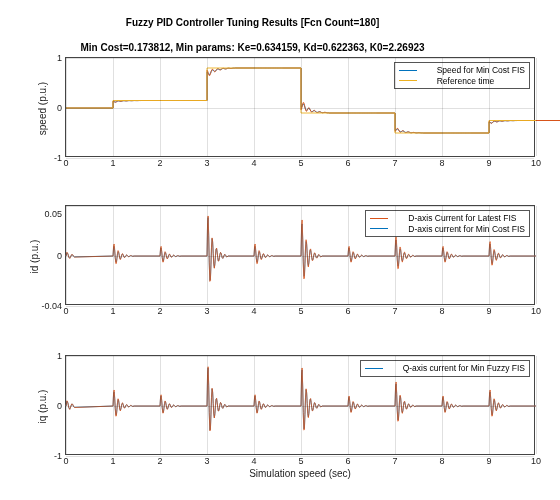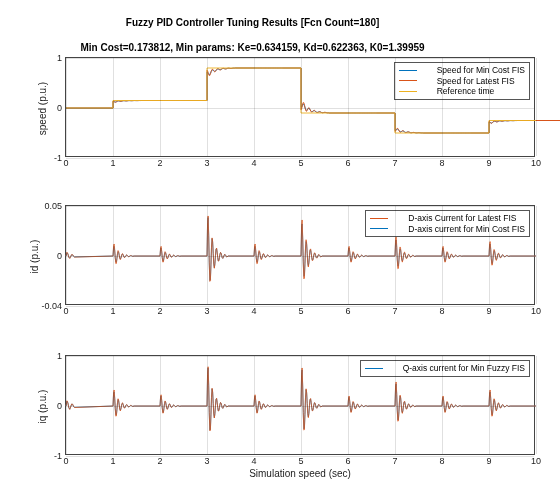--- a/index.html
+++ b/index.html
@@ -88,39 +88,35 @@
     overflow: visible;
   }
 </style>
 </head>
 <body>
 
 <div class="figure">
 
   <div class="title-block">
     <span>Fuzzy PID Controller Tuning Results [Fcn Count=180]</span><br>
-    <span>Min Cost=0.173812, Min params: Ke=0.634159, Kd=0.622363, K0=1.39959</span><br>
+    <span>Min Cost=0.173812, Min params: Ke=0.634159, Kd=0.622363, K0=2.26923</span><br>
     <span>Current Cost= 0.184043, Current params: Ke=0.509416, Kd=0.675284, K0=2.5</span>
   </div>
 
   <div id="ax1" class="axes" style="left:65px; top:57px; width:470px; height:100px;">
     <svg class="plot" id="svg1">
         <path d="M 0 50 L 47 50 L 47 43.39999999999999 L 47.705 43.49880415478685 L 48.410000000000004 43.7925577100293 L 49.114999999999995 44.00504833512247 L 49.82000000000001 43.95987924387023 L 50.525 43.668462333487966 L 51.230000000000004 43.291821503847196 L 51.935 43.01971512817768 L 52.64000000000001 42.95261166924645 L 53.345 43.05626522591572 L 54.05 43.20395453421625 L 54.755 43.26681140832449 L 55.459999999999994 43.190572490592196 L 56.165000000000006 43.01532424523068 L 56.87 42.835882369978926 L 57.575 42.73615577713499 L 58.28 42.740829870118205 L 58.985 42.81026115362441 L 59.69 42.87450108015094 L 60.395 42.8797592124493 L 61.1 42.817611603949565 L 61.805 42.72241783374508 L 62.510000000000005 42.643719456164256 L 63.215 42.61416212881042 L 63.919999999999995 42.63276307657136 L 64.625 42.67095051894193 L 65.33000000000001 42.69402992533535 L 66.03500000000001 42.68276361664829 L 66.74 42.642205435425076 L 67.44500000000001 42.594633140884 L 68.14999999999999 42.56340257979965 L 68.85499999999999 42.558824794635775 L 69.56 42.57413500639997 L 70.26500000000001 42.59228897324285 L 70.97 42.59775922707385 L 71.675 42.585488946997664 L 72.38 42.5621442020242 L 73.085 42.54018795921895 L 73.78999999999999 42.52948382949522 L 74.495 42.531831711013936 L 75.2 42.50000000000001 L 94 42.50000000000001 L 94 42.50000000000001 L 94.70500000000001 42.50000000000001 L 95.41 42.50000000000001 L 96.115 42.50000000000001 L 96.82000000000001 42.50000000000001 L 97.525 42.50000000000001 L 98.22999999999999 42.50000000000001 L 98.935 42.50000000000001 L 99.64000000000001 42.50000000000001 L 100.34499999999998 42.50000000000001 L 101.05 42.50000000000001 L 101.755 42.50000000000001 L 102.46000000000001 42.50000000000001 L 103.16499999999999 42.50000000000001 L 103.87 42.50000000000001 L 104.575 42.50000000000001 L 105.28000000000002 42.50000000000001 L 105.98499999999999 42.50000000000001 L 106.69 42.50000000000001 L 107.39500000000001 42.50000000000001 L 108.1 42.50000000000001 L 108.80499999999999 42.50000000000001 L 109.51 42.50000000000001 L 110.21499999999999 42.50000000000001 L 110.91999999999999 42.50000000000001 L 111.625 42.50000000000001 L 112.33000000000001 42.50000000000001 L 113.035 42.50000000000001 L 113.74 42.50000000000001 L 114.445 42.50000000000001 L 115.15 42.50000000000001 L 115.855 42.50000000000001 L 116.56 42.50000000000001 L 117.265 42.50000000000001 L 117.97 42.50000000000001 L 118.675 42.50000000000001 L 119.38 42.50000000000001 L 120.08499999999998 42.50000000000001 L 120.79 42.50000000000001 L 121.495 42.50000000000001 L 122.2 42.50000000000001 L 141 42.50000000000001 L 141 13.900000000000006 L 141.70499999999998 14.328151337409722 L 142.41 15.601083410126932 L 143.115 16.52187611886403 L 143.82 16.326143390104363 L 144.525 15.06333677844782 L 145.23 13.431226516671217 L 145.935 12.252098888769979 L 146.64 11.961317233401303 L 147.345 12.410482645634772 L 148.05 13.050469648270408 L 148.755 13.322849436072758 L 149.46 12.99248079256617 L 150.165 12.233071729332949 L 150.87 11.455490269908665 L 151.57500000000002 11.023341700918252 L 152.28 11.043596103845559 L 152.985 11.34446499903909 L 153.69 11.622838013987405 L 154.395 11.645623253946951 L 155.1 11.376316950448128 L 155.805 10.963810612895315 L 156.51000000000002 10.622784310045063 L 157.21499999999997 10.49470255817846 L 157.92 10.57530666514252 L 158.625 10.740785582081685 L 159.33 10.840796343119834 L 160.035 10.791975672142584 L 160.73999999999998 10.616223553508632 L 161.44500000000002 10.410076943830646 L 162.15 10.274744512465148 L 162.855 10.2549074434217 L 163.56 10.321251694399862 L 164.26500000000001 10.399918884052369 L 164.97 10.423623317320036 L 165.67499999999998 10.370452103656532 L 166.38 10.269291542104853 L 167.08499999999998 10.174147823282127 L 167.79 10.127763261145944 L 168.495 10.137937414393704 L 169.2 10 L 188 10 L 188 10 L 188.70499999999998 10 L 189.41000000000003 10 L 190.11499999999998 10 L 190.82 10 L 191.525 10 L 192.23 10 L 192.935 10 L 193.64000000000001 10 L 194.345 10 L 195.05 10 L 195.755 10 L 196.45999999999998 10 L 197.16500000000002 10 L 197.87 10 L 198.575 10 L 199.28000000000003 10 L 199.98499999999999 10 L 200.68999999999997 10 L 201.395 10 L 202.1 10 L 202.80500000000004 10 L 203.51 10 L 204.215 10 L 204.92000000000002 10 L 205.625 10 L 206.32999999999998 10 L 207.035 10 L 207.74 10 L 208.44499999999996 10 L 209.15 10 L 209.855 10 L 210.56000000000003 10 L 211.26500000000001 10 L 211.96999999999997 10 L 212.675 10 L 213.38 10 L 214.08499999999998 10 L 214.79000000000002 10 L 215.495 10 L 216.2 10 L 235 10 L 235 49.6 L 235.70499999999998 49.007175071278894 L 236.41 47.24465373982418 L 237.11499999999998 45.96970998926518 L 237.82 46.24072453677854 L 238.52500000000003 47.98922599907225 L 239.23 50.249070976916784 L 239.93500000000003 51.8817092309339 L 240.64000000000001 52.28432998452127 L 241.34499999999997 51.66240864450568 L 242.05 50.77627279470248 L 242.75499999999997 50.39913155005309 L 243.46 50.85656505644683 L 244.16500000000002 51.90805452861596 L 244.87 52.98470578012646 L 245.575 53.58306533719011 L 246.28 53.55502077929077 L 246.98499999999999 53.13843307825358 L 247.68999999999997 52.752993519094375 L 248.39499999999998 52.7214447253042 L 249.10000000000002 53.09433037630259 L 249.80500000000004 53.66549299752958 L 250.51000000000002 54.137683263014516 L 251.21499999999997 54.31502722713753 L 251.92000000000002 54.203421540571874 L 252.625 53.97429688634843 L 253.32999999999996 53.83582044798792 L 254.035 53.903418300110275 L 254.74 54.146767387449586 L 255.445 54.432201154696 L 256.15000000000003 54.6195845212021 L 256.855 54.647051232185326 L 257.56 54.55518996160019 L 258.265 54.44626616054288 L 258.96999999999997 54.41344463755688 L 259.675 54.48706631801403 L 260.38 54.62713478785482 L 261.085 54.7588722446863 L 261.79 54.823097023028694 L 262.495 54.80900973391641 L 263.2 55 L 282 55 L 282 55 L 282.705 55 L 283.40999999999997 55 L 284.115 55 L 284.82 55 L 285.52500000000003 55 L 286.23 55 L 286.935 55 L 287.64 55 L 288.34499999999997 55 L 289.05 55 L 289.755 55 L 290.46 55 L 291.165 55 L 291.87 55 L 292.575 55 L 293.28 55 L 293.98499999999996 55 L 294.69 55 L 295.39500000000004 55 L 296.1 55 L 296.805 55 L 297.51 55 L 298.215 55 L 298.92 55 L 299.625 55 L 300.33 55 L 301.035 55 L 301.74 55 L 302.445 55 L 303.15000000000003 55 L 303.85499999999996 55 L 304.56 55 L 305.265 55 L 305.97 55 L 306.675 55 L 307.38 55 L 308.085 55 L 308.79 55 L 309.495 55 L 310.2 55 L 329 55 L 329 72.6 L 329.705 72.33652225390173 L 330.41 71.55317943992186 L 331.115 70.98653777300675 L 331.82 71.10698868301269 L 332.52500000000003 71.8841004440321 L 333.22999999999996 72.88847598974078 L 333.935 73.61409299152618 L 334.64 73.79303554867613 L 335.345 73.51662606422475 L 336.05 73.12278790875666 L 336.755 72.95516957780137 L 337.46 73.15847335842082 L 338.165 73.62580201271821 L 338.87 74.10431368005621 L 339.575 74.37025126097338 L 340.28 74.35778701301811 L 340.985 74.17263692366825 L 341.69 74.00133045293083 L 342.39500000000004 73.98730876680187 L 343.09999999999997 74.15303572280115 L 343.805 74.40688577667981 L 344.51 74.61674811689534 L 345.215 74.69556765650557 L 345.92 74.64596512914305 L 346.625 74.54413194948819 L 347.33 74.48258686577242 L 348.035 74.51263035560457 L 348.74 74.62078550553315 L 349.445 74.74764495764266 L 350.15 74.83092645386759 L 350.85499999999996 74.84313388097127 L 351.56 74.80230664960008 L 352.26500000000004 74.75389607135239 L 352.97 74.73930872780306 L 353.675 74.7720294746729 L 354.38 74.83428212793547 L 355.085 74.89283210874947 L 355.79 74.92137645467942 L 356.495 74.91511543729618 L 357.2 75 L 376 75 L 376 75 L 376.70500000000004 75 L 377.40999999999997 75 L 378.115 75 L 378.82000000000005 75 L 379.5249999999999 75 L 380.22999999999996 75 L 380.935 75 L 381.64 75 L 382.345 75 L 383.05 75 L 383.75499999999994 75 L 384.46 75 L 385.165 75 L 385.87 75 L 386.575 75 L 387.28000000000003 75 L 387.98500000000007 75 L 388.69 75 L 389.395 75 L 390.1 75 L 390.80499999999995 75 L 391.51 75 L 392.21500000000003 75 L 392.91999999999996 75 L 393.625 75 L 394.33000000000004 75 L 395.03499999999997 75 L 395.74 75 L 396.445 75 L 397.15 75 L 397.855 75 L 398.56000000000006 75 L 399.265 75 L 399.96999999999997 75 L 400.675 75 L 401.37999999999994 75 L 402.085 75 L 402.79 75 L 403.495 75 L 404.2 75 L 423 75 L 423 64 L 423.70500000000004 64.16467359131144 L 424.40999999999997 64.65426285004881 L 425.115 65.00841389187079 L 425.82 64.93313207311705 L 426.525 64.44743722247998 L 427.23 63.81970250641201 L 427.93500000000006 63.366191880296135 L 428.64 63.25435278207742 L 429.34499999999997 63.42710870985953 L 430.05 63.67325755702709 L 430.75499999999994 63.77801901387414 L 431.46 63.65095415098699 L 432.165 63.358873742051124 L 432.87 63.05980394996485 L 433.575 62.893592961891635 L 434.28000000000003 62.90138311686368 L 434.98500000000007 63.01710192270735 L 435.69 63.12416846691823 L 436.395 63.13293202074883 L 437.1 63.02935267324927 L 437.805 62.87069638957512 L 438.51000000000005 62.739532426940414 L 439.21500000000003 62.69027021468402 L 439.91999999999996 62.721271794285585 L 440.625 62.78491753156988 L 441.33000000000004 62.823383208892245 L 442.03499999999997 62.80460602774715 L 442.73999999999995 62.73700905904178 L 443.445 62.65772190147333 L 444.15 62.60567096633275 L 444.855 62.59804132439296 L 445.56 62.623558343999946 L 446.26499999999993 62.653814955404755 L 446.96999999999997 62.662932045123085 L 447.675 62.64248157832944 L 448.38 62.60357367004033 L 449.085 62.566979932031586 L 449.79 62.54913971582536 L 450.49500000000006 62.553052851689884 L 451.2 62.5 L 470 62.5 L 470 62.5 L 498.20000000000005 62.5 L 470 62.5" fill="none" stroke="#0072BD" stroke-width="0.9"></path>
         <path d="M 0 50 L 47 50 L 47 43.025000000000006 L 47.705 43.26624626533686 L 48.410000000000004 43.81734045559954 L 49.114999999999995 44.230035268633216 L 49.82000000000001 44.21823221559754 L 50.525 43.80097489977253 L 51.230000000000004 43.24038345715109 L 51.935 42.84523226984478 L 52.64000000000001 42.77916372256302 L 53.345 42.98687655502904 L 54.05 43.262767062094596 L 54.755 43.397715390694124 L 55.459999999999994 43.303809491920184 L 56.165000000000006 43.04643289106346 L 56.87 42.779883201372215 L 57.575 42.640715393488826 L 58.28 42.66922876517759 L 58.985 42.8011721865309 L 59.69 42.92303422485438 L 60.395 42.94754703965155 L 61.1 42.861151148710306 L 61.805 42.71979915905164 L 62.510000000000005 42.60410420628794 L 63.215 42.567214288968444 L 63.919999999999995 42.60762269845526 L 64.625 42.678982820253886 L 65.33000000000001 42.72499146782886 L 66.03500000000001 42.71445634650749 L 66.74 42.655652951238054 L 67.44500000000001 42.58484021915863 L 68.14999999999999 42.54002402398092 L 68.85499999999999 42.538007903237826 L 69.56 42.567843045242945 L 70.26500000000001 42.601872728083464 L 70.97 42.61490152972627 L 71.675 42.59874566993336 L 72.38 42.56426817663402 L 73.085 42.53174939772987 L 73.78999999999999 42.517243315174404 L 74.495 42.523698173113026 L 75.2 42.50000000000001 L 94 42.50000000000001 L 94 42.50000000000001 L 94.70500000000001 42.50000000000001 L 95.41 42.50000000000001 L 96.115 42.50000000000001 L 96.82000000000001 42.50000000000001 L 97.525 42.50000000000001 L 98.22999999999999 42.50000000000001 L 98.935 42.50000000000001 L 99.64000000000001 42.50000000000001 L 100.34499999999998 42.50000000000001 L 101.05 42.50000000000001 L 101.755 42.50000000000001 L 102.46000000000001 42.50000000000001 L 103.16499999999999 42.50000000000001 L 103.87 42.50000000000001 L 104.575 42.50000000000001 L 105.28000000000002 42.50000000000001 L 105.98499999999999 42.50000000000001 L 106.69 42.50000000000001 L 107.39500000000001 42.50000000000001 L 108.1 42.50000000000001 L 108.80499999999999 42.50000000000001 L 109.51 42.50000000000001 L 110.21499999999999 42.50000000000001 L 110.91999999999999 42.50000000000001 L 111.625 42.50000000000001 L 112.33000000000001 42.50000000000001 L 113.035 42.50000000000001 L 113.74 42.50000000000001 L 114.445 42.50000000000001 L 115.15 42.50000000000001 L 115.855 42.50000000000001 L 116.56 42.50000000000001 L 117.265 42.50000000000001 L 117.97 42.50000000000001 L 118.675 42.50000000000001 L 119.38 42.50000000000001 L 120.08499999999998 42.50000000000001 L 120.79 42.50000000000001 L 121.495 42.50000000000001 L 122.2 42.50000000000001 L 141 42.50000000000001 L 141 12.274999999999991 L 141.70499999999998 13.32040048312642 L 142.41 15.708475307597979 L 143.115 17.49681949741057 L 143.82 17.445672934256024 L 144.525 15.637557899014269 L 145.23 13.208328314321392 L 145.935 11.496006502660691 L 146.64 11.209709464439726 L 147.345 12.10979840512583 L 148.05 13.305323935743246 L 148.755 13.890100026341187 L 149.46 13.483174464987428 L 150.165 12.367875861274996 L 150.87 11.212827205946269 L 151.57500000000002 10.609766705118219 L 152.28 10.733324649102912 L 152.985 11.30507947496723 L 153.69 11.833148307702345 L 154.395 11.93937050515676 L 155.1 11.564988311078011 L 155.805 10.952463022557126 L 156.51000000000002 10.451118227247733 L 157.21499999999997 10.29126191886327 L 157.92 10.466365026639494 L 158.625 10.775592221100155 L 159.33 10.974963027258354 L 160.035 10.929310834865817 L 160.73999999999998 10.674496122031556 L 161.44500000000002 10.367640949687413 L 162.15 10.17343743725064 L 162.855 10.16470091403059 L 163.56 10.293986529386089 L 164.26500000000001 10.441448488361658 L 164.97 10.497906628813851 L 165.67499999999998 10.427897903044524 L 166.38 10.278495432080746 L 167.08499999999998 10.137580723496086 L 167.79 10.074721032422389 L 168.495 10.102692083489757 L 169.2 10 L 188 10 L 188 10 L 188.70499999999998 10 L 189.41000000000003 10 L 190.11499999999998 10 L 190.82 10 L 191.525 10 L 192.23 10 L 192.935 10 L 193.64000000000001 10 L 194.345 10 L 195.05 10 L 195.755 10 L 196.45999999999998 10 L 197.16500000000002 10 L 197.87 10 L 198.575 10 L 199.28000000000003 10 L 199.98499999999999 10 L 200.68999999999997 10 L 201.395 10 L 202.1 10 L 202.80500000000004 10 L 203.51 10 L 204.215 10 L 204.92000000000002 10 L 205.625 10 L 206.32999999999998 10 L 207.035 10 L 207.74 10 L 208.44499999999996 10 L 209.15 10 L 209.855 10 L 210.56000000000003 10 L 211.26500000000001 10 L 211.96999999999997 10 L 212.675 10 L 213.38 10 L 214.08499999999998 10 L 214.79000000000002 10 L 215.495 10 L 216.2 10 L 235 10 L 235 51.85 L 235.70499999999998 50.40252240797887 L 236.41 47.0959572664027 L 237.11499999999998 44.61978838820073 L 237.82 44.690606706414705 L 238.52500000000003 47.19415060136487 L 239.23 50.55769925709346 L 239.93500000000003 52.928606380931384 L 240.64000000000001 53.32501766462191 L 241.34499999999997 52.07874066982578 L 242.05 50.42339762743239 L 242.75499999999997 49.613707655835285 L 243.46 50.17714304847889 L 244.16500000000002 51.721402653619286 L 244.87 53.320700791766704 L 245.575 54.15570763906706 L 246.28 53.98462740893443 L 246.98499999999999 53.1929668808146 L 247.68999999999997 52.46179465087369 L 248.39499999999998 52.31471776209064 L 249.10000000000002 52.83309310773813 L 249.80500000000004 53.681205045690156 L 250.51000000000002 54.37537476227236 L 251.21499999999997 54.59671426618932 L 251.92000000000002 54.35426380926839 L 252.625 53.926103078476686 L 253.32999999999996 53.65005119302689 L 254.035 53.71326192095504 L 254.74 54.0660822925717 L 255.445 54.4909586850482 L 256.15000000000003 54.7598558561145 L 256.855 54.77195258057303 L 257.56 54.592941728542314 L 258.265 54.38876363149923 L 258.96999999999997 54.310590821642364 L 259.675 54.40752598039989 L 260.38 54.61439094019589 L 261.085 54.809503613620805 L 261.79 54.89654010895361 L 262.495 54.85781096132188 L 263.2 55 L 282 55 L 282 55 L 282.705 55 L 283.40999999999997 55 L 284.115 55 L 284.82 55 L 285.52500000000003 55 L 286.23 55 L 286.935 55 L 287.64 55 L 288.34499999999997 55 L 289.05 55 L 289.755 55 L 290.46 55 L 291.165 55 L 291.87 55 L 292.575 55 L 293.28 55 L 293.98499999999996 55 L 294.69 55 L 295.39500000000004 55 L 296.1 55 L 296.805 55 L 297.51 55 L 298.215 55 L 298.92 55 L 299.625 55 L 300.33 55 L 301.035 55 L 301.74 55 L 302.445 55 L 303.15000000000003 55 L 303.85499999999996 55 L 304.56 55 L 305.265 55 L 305.97 55 L 306.675 55 L 307.38 55 L 308.085 55 L 308.79 55 L 309.495 55 L 310.2 55 L 329 55 L 329 73.6 L 329.705 72.9566766257684 L 330.41 71.4870921184012 L 331.115 70.3865726169781 L 331.82 70.41804742507321 L 332.52500000000003 71.53073360060661 L 333.22999999999996 73.02564411426377 L 333.935 74.07938061374728 L 334.64 74.25556340649862 L 335.345 73.70166251992256 L 336.05 72.96595450108106 L 336.755 72.60609229148235 L 337.46 72.85650802154618 L 338.165 73.5428456238308 L 338.87 74.25364479634077 L 339.575 74.62475895069647 L 340.28 74.54872329285976 L 340.985 74.19687416925093 L 341.69 73.87190873372164 L 342.39500000000004 73.80654122759584 L 343.09999999999997 74.03693027010584 L 343.805 74.41386890919563 L 344.51 74.72238878323216 L 345.215 74.82076189608415 L 345.92 74.71300613745261 L 346.625 74.52271247932298 L 347.33 74.4000227524564 L 348.035 74.42811640931335 L 348.74 74.5849254633652 L 349.445 74.77375941557698 L 350.15 74.89326926938422 L 350.85499999999996 74.89864559136579 L 351.56 74.81908521268548 L 352.26500000000004 74.72833939177744 L 352.97 74.69359592072993 L 353.675 74.73667821351107 L 354.38 74.82861819564262 L 355.085 74.91533493938702 L 355.79 74.9540178262016 L 356.495 74.93680487169861 L 357.2 75 L 376 75 L 376 75 L 376.70500000000004 75 L 377.40999999999997 75 L 378.115 75 L 378.82000000000005 75 L 379.5249999999999 75 L 380.22999999999996 75 L 380.935 75 L 381.64 75 L 382.345 75 L 383.05 75 L 383.75499999999994 75 L 384.46 75 L 385.165 75 L 385.87 75 L 386.575 75 L 387.28000000000003 75 L 387.98500000000007 75 L 388.69 75 L 389.395 75 L 390.1 75 L 390.80499999999995 75 L 391.51 75 L 392.21500000000003 75 L 392.91999999999996 75 L 393.625 75 L 394.33000000000004 75 L 395.03499999999997 75 L 395.74 75 L 396.445 75 L 397.15 75 L 397.855 75 L 398.56000000000006 75 L 399.265 75 L 399.96999999999997 75 L 400.675 75 L 401.37999999999994 75 L 402.085 75 L 402.79 75 L 403.495 75 L 404.2 75 L 423 75 L 423 63.375 L 423.70500000000004 63.7770771088948 L 424.40999999999997 64.6955674259992 L 425.115 65.38339211438868 L 425.82 65.36372035932922 L 426.525 64.66829149962092 L 427.23 63.73397242858515 L 427.93500000000006 63.07538711640795 L 428.64 62.96527287093835 L 429.34499999999997 63.311460925048394 L 430.05 63.77127843682434 L 430.75499999999994 63.99619231782353 L 431.46 63.83968248653365 L 432.165 63.41072148510575 L 432.87 62.966472002287006 L 433.575 62.73452565581471 L 434.28000000000003 62.78204794196266 L 434.98500000000007 63.001953644218176 L 435.69 63.20505704142397 L 436.395 63.2459117327526 L 437.1 63.10191858118384 L 437.805 62.866331931752754 L 438.51000000000005 62.6735070104799 L 439.21500000000003 62.61202381494741 L 439.91999999999996 62.67937116409211 L 440.625 62.798304700423145 L 441.33000000000004 62.874985779714756 L 442.03499999999997 62.857427244179156 L 442.73999999999995 62.759421585396744 L 443.445 62.64140036526438 L 444.15 62.56670670663487 L 444.855 62.563346505396375 L 445.56 62.61307174207158 L 446.26499999999993 62.6697878801391 L 446.96999999999997 62.691502549543785 L 447.675 62.66457611655558 L 448.38 62.607113627723365 L 449.085 62.552915662883116 L 449.79 62.528738858624 L 450.49500000000006 62.53949695518837 L 451.2 62.5 L 470 62.5 L 470 62.5 L 498.20000000000005 62.5 L 470 62.5" fill="none" stroke="#D95319" stroke-width="0.9"></path>
         <path d="M 0 50 L 47 50 L 47 42.50000000000001 L 94 42.50000000000001 L 94 42.50000000000001 L 141 42.50000000000001 L 141 10 L 188 10 L 188 10 L 235 10 L 235 55 L 282 55 L 282 55 L 329 55 L 329 75 L 376 75 L 376 75 L 423 75 L 423 62.5 L 470 62.5 L 470 62.5" fill="none" stroke="#EDB120" stroke-width="0.9"></path>
       </svg>
     <div class="ylabel" style="left:-50px; top:45px;">speed (p.u.)</div>
     <div id="legend1" class="legend" style="right:4px; top:4px;">
         <div class="legend-row">
           <span class="legend-line" style="border-color: rgb(0, 114, 189);"></span>
           <span>Speed for Min Cost FIS</span>
-        </div>
-        <div class="legend-row">
-          <span class="legend-line" style="border-color: rgb(217, 83, 25);"></span>
-          <span>Speed for Latest FIS</span>
         </div>
         <div class="legend-row">
           <span class="legend-line" style="border-color: rgb(237, 177, 32);"></span>
           <span>Reference time</span>
         </div>
       </div>
   <div class="grid-v" style="left: 0px;"></div>
       <div class="tick-x" style="left: 0px;">0</div>
       <div class="grid-v" style="left: 47px;"></div>
       <div class="tick-x" style="left: 47px;">1</div>
@@ -186,21 +182,21 @@
       <div class="tick-x" style="left: 376px;">8</div>
       <div class="grid-v" style="left: 423px;"></div>
       <div class="tick-x" style="left: 423px;">9</div>
       <div class="grid-v" style="left: 470px;"></div>
       <div class="tick-x" style="left: 470px;">10</div>
       <div class="grid-h" style="top: 100px;"></div>
       <div class="tick-y" style="top: 100px;">-0.04</div>
       <div class="grid-h" style="top: 50px;"></div>
       <div class="tick-y" style="top: 50px;">0</div>
       <div class="grid-h" style="top: 0px;"></div>
-      <div class="tick-y" style="top: 0px;">0.05</div>
+      <div class="tick-y" style="top: 8px;">0.05</div>
     </div>
 
   <div id="ax3" class="axes" style="left:65px; top:355px; width:470px; height:100px;">
     <svg class="plot" id="svg3">
         <path d="M 0 50 L 0 50 L 0.9400000000000001 45.234612090915704 L 1.8800000000000001 47.05707837118429 L 2.82 51.642945805073275 L 3.7600000000000002 53.15162030803368 L 4.7 50.75329685818413 L 5.64 48.17666132663058 L 6.580000000000001 48.326969862703294 L 7.5200000000000005 50.29081608588759 L 8.459999999999999 51.39446613439846 L 46.953 50 L 47 50 L 47.564 38.3027862553867 L 48.128 35.98362525702893 L 48.692 42.62951129026372 L 49.256 52.46168114292619 L 49.82000000000001 58.88841201824677 L 50.384 58.66721944222335 L 50.94800000000001 53.22392793400256 L 51.512 46.879638891799914 L 52.07600000000001 43.66334450426644 L 52.64000000000001 44.92118560536299 L 53.20400000000001 49.01989589044583 L 53.76800000000001 52.91775451642181 L 54.332 54.28595081778887 L 54.895999999999994 52.78477177285657 L 55.459999999999994 49.88355574717494 L 56.024 47.616679873767275 L 56.587999999999994 47.2379715226383 L 57.152 48.610680058298115 L 57.715999999999994 50.56068885505249 L 58.28 51.79127857260067 L 58.844 51.694661592724664 L 59.40800000000001 50.587359163104445 L 59.971999999999994 49.338363906112704 L 60.536 48.73392788283165 L 61.1 49.01601225444768 L 61.66400000000001 49.84103983714245 L 62.22800000000001 50.60235708814271 L 62.792 50.84986389611167 L 63.356 50.53302272958689 L 63.919999999999995 49.95393772671163 L 64.484 49.515329909310104 L 65.048 49.456350258312106 L 65.612 49.73907874384571 L 66.17599999999999 50.12538469163479 L 66.74 50.36047769305584 L 68.14999999999999 50 L 93.95300000000002 50 L 94 50 L 94.564 41.64484732527621 L 95.128 39.98830375502066 L 95.69200000000001 44.73536520733122 L 96.256 51.75834367351871 L 96.82000000000001 56.34886572731912 L 97.384 56.19087103015954 L 97.94800000000001 52.30280566714469 L 98.512 47.77117063699994 L 99.07600000000001 45.47381750304746 L 99.64000000000001 46.372275432402134 L 100.204 49.29992563603274 L 100.768 52.08411036887272 L 101.33200000000001 53.061393441277765 L 101.89600000000002 51.989122694897524 L 102.46000000000001 49.91682553369634 L 103.024 48.29762848126232 L 103.58800000000001 48.02712251617023 L 104.15200000000002 49.00762861307011 L 104.71600000000001 50.40049203932323 L 105.28000000000002 51.279484694714775 L 105.844 51.21047256623191 L 106.40800000000002 50.4195422593603 L 106.97199999999998 49.52740279008051 L 107.53600000000002 49.095662773451174 L 108.1 49.297151610319766 L 108.664 49.886457026530316 L 109.228 50.43025506295907 L 109.79199999999999 50.60704564007976 L 110.356 50.3807305211335 L 110.91999999999999 49.967098376222594 L 111.484 49.65380707807865 L 112.048 49.61167875593723 L 112.612 49.81362767417551 L 113.17599999999999 50.08956049402485 L 113.74 50.257484066468464 L 115.15 50 L 140.953 50 L 141 50 L 141.56400000000002 18.250419836049616 L 142.12800000000001 11.955554269078533 L 142.69199999999998 29.99438778785867 L 143.256 56.6817059593711 L 143.82 74.12568976381264 L 144.38400000000001 73.52530991460625 L 144.948 58.75066153514982 L 145.512 41.530448420599775 L 146.07600000000002 32.80050651158032 L 146.64 36.21464664312812 L 147.204 47.33971741692441 L 147.768 57.919619401716346 L 148.332 61.63329507685551 L 148.89600000000002 57.55866624061058 L 149.46 49.68393702804611 L 150.02400000000003 43.530988228796815 L 150.58800000000002 42.50306556144686 L 151.152 46.22898872966641 L 151.716 51.5218697494283 L 152.28 54.86204183991613 L 152.844 54.59979575168125 L 153.40800000000002 51.59426058556913 L 153.972 48.20413060230595 L 154.53600000000003 46.56351853911447 L 155.1 47.3291761192151 L 155.664 49.568536700815194 L 156.22799999999998 51.63496923924447 L 156.792 52.3067734323031 L 157.356 51.446775980307294 L 157.92 49.87497382964585 L 158.484 48.684466896698844 L 159.048 48.52437927256145 L 159.612 49.29178516186693 L 160.176 50.34032987729442 L 160.73999999999998 50.97843945258014 L 162.15 50 L 187.953 50 L 188 50 L 188.56399999999996 41.644847325276416 L 189.128 39.98830375502066 L 189.69199999999998 44.73536520733098 L 190.256 51.75834367351871 L 190.82 56.34886572731903 L 191.38400000000001 56.19087103015954 L 191.94799999999998 52.30280566714487 L 192.512 47.77117063699994 L 193.07599999999996 45.473817503047485 L 193.64000000000001 46.372275432402134 L 194.20399999999998 49.29992563603262 L 194.768 52.08411036887272 L 195.332 53.06139344127777 L 195.89600000000002 51.989122694897524 L 196.45999999999998 49.91682553369643 L 197.024 48.29762848126232 L 197.588 48.02712251617021 L 198.15200000000002 49.00762861307011 L 198.71599999999998 50.40049203932318 L 199.28000000000003 51.279484694714775 L 199.844 51.21047256623191 L 200.408 50.4195422593603 L 200.97199999999998 49.52740279008051 L 201.536 49.095662773451174 L 202.1 49.297151610319766 L 202.66400000000002 49.88645702653033 L 203.228 50.43025506295907 L 203.79200000000003 50.60704564007976 L 204.356 50.3807305211335 L 204.92000000000002 49.96709837622257 L 205.48399999999998 49.65380707807865 L 206.048 49.61167875593723 L 206.612 49.81362767417551 L 207.17600000000002 50.08956049402485 L 207.74 50.257484066468464 L 209.15 50 L 234.95299999999997 50 L 235 50 L 235.564 19.92145037099509 L 236.128 13.9578935180744 L 236.69199999999998 31.04731474639152 L 237.256 56.33003722466736 L 237.82 72.85591661834852 L 238.384 72.28713570857434 L 238.94799999999998 58.29010040172152 L 239.51200000000003 41.97621429319979 L 240.07599999999996 33.705743010970934 L 240.64000000000001 36.9401915566477 L 241.204 47.47973228971741 L 241.76799999999997 57.5027973279418 L 242.33199999999997 61.02101638859998 L 242.89600000000002 57.16084170163108 L 243.46 49.70057192130712 L 244.024 43.871462532544356 L 244.588 42.897641058212756 L 245.15200000000004 46.427463007052395 L 245.71599999999998 51.441771341563474 L 246.28 54.60614490097318 L 246.844 54.35770123843488 L 247.408 51.51035213369707 L 247.97199999999998 48.29865004428985 L 248.53600000000003 46.74438598442423 L 249.10000000000002 47.46974579715114 L 249.66400000000002 49.591245295509204 L 250.22799999999998 51.54891822665266 L 250.79200000000003 52.18536430428714 L 251.35599999999997 51.3706298760806 L 251.92000000000002 49.88155415440127 L 252.484 48.753705481083124 L 253.048 48.602043521374014 L 253.612 49.329059627031825 L 254.17600000000002 50.32241777848948 L 254.74 50.92694263928645 L 256.15000000000003 50 L 281.953 50 L 282 50 L 282.56399999999996 42.64746564624324 L 283.12800000000004 41.189707304418185 L 283.69199999999995 45.36712138245126 L 284.25600000000003 51.54734243269646 L 284.82 55.58700184004075 L 285.38399999999996 55.44796650654039 L 285.948 52.02646898708748 L 286.512 48.03863016055995 L 287.076 46.01695940268178 L 287.64 46.80760238051388 L 288.204 49.3839345597087 L 288.76800000000003 51.834017124607996 L 289.33199999999994 52.69402622832444 L 289.896 51.750427971509815 L 290.46 49.92680646965285 L 291.024 48.50191306351085 L 291.58799999999997 48.26386781422979 L 292.15200000000004 49.12671317950169 L 292.716 50.352432994604406 L 293.28 51.125946531349 L 293.844 51.06521585828408 L 294.408 50.36919718823707 L 294.972 49.58411445527086 L 295.536 49.204183240637036 L 296.1 49.38149341708139 L 296.664 49.9000821833467 L 297.228 50.37862445540398 L 297.79200000000003 50.534200163270185 L 298.356 50.335042858597475 L 298.92 49.971046571075874 L 299.484 49.6953502287092 L 300.04800000000006 49.658277305224765 L 300.61199999999997 49.83599235327445 L 301.17600000000004 50.07881323474187 L 301.74 50.226585978492245 L 303.15000000000003 50 L 328.953 50 L 329 50 L 329.56399999999996 31.618664115608112 L 330.128 27.974268261045452 L 330.692 38.417803456128155 L 331.256 53.86835608174116 L 331.82 63.967504600101876 L 332.384 63.619916266350984 L 332.948 55.06617246771871 L 333.512 45.09657540139986 L 334.076 40.04239850670446 L 334.64 42.0190059512847 L 335.20399999999995 48.45983639927176 L 335.76800000000003 54.58504281151999 L 336.332 56.7350655708111 L 336.896 54.37606992877455 L 337.46 49.817016174132135 L 338.024 46.2547826587771 L 338.58799999999997 45.659669535574466 L 339.152 47.816782948754245 L 339.716 50.88108248651101 L 340.28 52.814866328372496 L 340.844 52.6630396457102 L 341.408 50.92299297059265 L 341.97200000000004 48.96028613817713 L 342.536 48.010458101592576 L 343.09999999999997 48.45373354270348 L 343.66400000000004 49.750205458366736 L 344.22799999999995 50.94656113850996 L 344.79200000000003 51.33550040817547 L 345.356 50.837607146493696 L 345.92 49.92761642768967 L 346.484 49.23837557177302 L 347.048 49.145693263061894 L 347.612 49.589980883186115 L 348.176 50.19703308685468 L 348.74 50.56646494623061 L 350.15 50 L 375.953 50 L 376 50 L 376.564 42.647465646242885 L 377.12799999999993 41.18970730441806 L 377.692 45.36712138245126 L 378.256 51.54734243269646 L 378.82000000000005 55.5870018400409 L 379.38399999999996 55.44796650654055 L 379.948 52.02646898708748 L 380.512 48.03863016055995 L 381.076 46.01695940268174 L 381.64 46.807602380513735 L 382.20399999999995 49.3839345597087 L 382.76800000000003 51.834017124607996 L 383.33200000000005 52.69402622832443 L 383.89599999999996 51.750427971509936 L 384.46 49.92680646965285 L 385.024 48.50191306351085 L 385.588 48.26386781422981 L 386.15199999999993 49.1267131795016 L 386.716 50.352432994604406 L 387.28000000000003 51.125946531349 L 387.844 51.06521585828405 L 388.40799999999996 50.36919718823712 L 388.972 49.58411445527086 L 389.536 49.204183240637036 L 390.1 49.38149341708142 L 390.664 49.90008218334665 L 391.228 50.37862445540398 L 391.79200000000003 50.534200163270185 L 392.35600000000005 50.335042858597454 L 392.91999999999996 49.971046571075895 L 393.484 49.6953502287092 L 394.048 49.658277305224765 L 394.6120000000001 49.83599235327446 L 395.176 50.07881323474186 L 395.74 50.226585978492245 L 397.15 50 L 422.95300000000003 50 L 423 50 L 423.564 38.30278625538642 L 424.12799999999993 35.98362525702872 L 424.692 42.629511290263366 L 425.25600000000003 52.46168114292619 L 425.82 58.88841201824688 L 426.38399999999996 58.667219442223605 L 426.948 53.223927934002816 L 427.512 46.879638891799914 L 428.076 43.66334450426641 L 428.64 44.92118560536276 L 429.204 49.01989589044567 L 429.768 52.91775451642181 L 430.33200000000005 54.285950817788866 L 430.89599999999996 52.78477177285672 L 431.46 49.88355574717499 L 432.024 47.616679873767254 L 432.588 47.23797152263835 L 433.152 48.61068005829801 L 433.71599999999995 50.56068885505246 L 434.28000000000003 51.79127857260068 L 434.844 51.69466159272462 L 435.40799999999996 50.587359163104516 L 435.972 49.338363906112725 L 436.53600000000006 48.73392788283164 L 437.1 49.016012254447716 L 437.664 49.8410398371424 L 438.228 50.6023570881427 L 438.792 50.849863896111664 L 439.35600000000005 50.53302272958686 L 439.91999999999996 49.95393772671165 L 440.48400000000004 49.515329909310104 L 441.048 49.45635025831212 L 441.612 49.73907874384573 L 442.176 50.12538469163477 L 442.73999999999995 50.36047769305584 L 444.15 50 L 470 50" fill="none" stroke="#0072BD" stroke-width="0.8"></path>
         <path d="M 0 50 L 0 50 L 0.9400000000000001 44.758073300007275 L 1.8800000000000001 46.76278620830272 L 2.82 51.8072403855806 L 3.7600000000000002 53.46678233883704 L 4.7 50.82862654400254 L 5.64 47.99432745929363 L 6.580000000000001 48.15966684897363 L 7.5200000000000005 50.31989769447635 L 8.459999999999999 51.533912747838315 L 46.953 50 L 47 50 L 47.564 36.63175572044195 L 48.128 33.98128600803307 L 48.692 41.57658433172996 L 49.256 52.81334987762994 L 49.82000000000001 60.158185163710584 L 50.384 59.90539364825526 L 50.94800000000001 53.6844890674315 L 51.512 46.4338730191999 L 52.07600000000001 42.75810800487593 L 52.64000000000001 44.195640691843415 L 53.20400000000001 48.87988101765238 L 53.76800000000001 53.334576590196356 L 54.332 54.89822950604443 L 54.895999999999994 53.182596311836086 L 55.459999999999994 49.86692085391422 L 56.024 47.27620557001975 L 56.587999999999994 46.84339602587235 L 57.152 48.41220578091213 L 57.715999999999994 50.64078726291714 L 58.28 52.04717551154362 L 58.844 51.936756105971035 L 59.40800000000001 50.67126761497651 L 59.971999999999994 49.243844464128806 L 60.536 48.55306043752188 L 61.1 48.87544257651163 L 61.66400000000001 49.81833124244852 L 62.22800000000001 50.68840810073453 L 62.792 50.97127302412762 L 63.356 50.60916883381359 L 63.919999999999995 49.94735740195615 L 64.484 49.44609132492583 L 65.048 49.37868600949956 L 65.612 49.701804278680804 L 66.17599999999999 50.143296790439756 L 66.74 50.41197450634953 L 68.14999999999999 50 L 93.95300000000002 50 L 94 50 L 94.564 40.64222900430936 L 95.128 38.78690020562314 L 95.69200000000001 44.103609032210976 L 96.256 51.96934491434095 L 96.82000000000001 57.11072961459741 L 97.384 56.93377555377869 L 97.94800000000001 52.57914234720205 L 98.512 47.50371111343993 L 99.07600000000001 44.93067560341315 L 99.64000000000001 45.9369484842904 L 100.204 49.215916712356666 L 100.768 52.33420361313745 L 101.33200000000001 53.4287606542311 L 101.89600000000002 52.22781741828522 L 102.46000000000001 49.906844597739905 L 103.024 48.093343899013796 L 103.58800000000001 47.790377218110656 L 104.15200000000002 48.888544046638515 L 104.71600000000001 50.44855108404202 L 105.28000000000002 51.43302285808055 L 105.844 51.35572927417974 L 106.40800000000002 50.46988733048353 L 106.97199999999998 49.47069112489017 L 107.53600000000002 48.98714230626532 L 108.1 49.21280980355813 L 108.664 49.87283186971395 L 109.228 50.48188567051416 L 109.79199999999999 50.67989111688934 L 110.356 50.42641818366952 L 110.91999999999999 49.96315018136931 L 111.484 49.61226392744808 L 112.048 49.56508020664969 L 112.612 49.791262995076565 L 113.17599999999999 50.10030775330783 L 113.74 50.28838215444467 L 115.15 50 L 140.953 50 L 141 50 L 141.56400000000002 17.247801515082756 L 142.12800000000001 10.754150719680993 L 142.69199999999998 29.36263161273841 L 143.256 56.89270720019334 L 143.82 74.88755365109094 L 144.38400000000001 74.26821443822539 L 144.948 59.02699821520718 L 145.512 41.26298889703976 L 146.07600000000002 32.25736461194603 L 146.64 35.77931969501637 L 147.204 47.255708493248335 L 147.768 58.16971264598107 L 148.332 62.000662289808844 L 148.89600000000002 57.79736096399828 L 149.46 49.673956092089675 L 150.02400000000003 43.3267036465483 L 150.58800000000002 42.26632026338729 L 151.152 46.10990416323483 L 151.716 51.56992879414709 L 152.28 55.015580003281904 L 152.844 54.745052459629086 L 153.40800000000002 51.64460565669236 L 153.972 48.14741893711562 L 154.53600000000003 46.4549980719286 L 155.1 47.24483431245346 L 155.664 49.55491154399883 L 156.22799999999998 51.68659984679957 L 156.792 52.379618909112665 L 157.356 51.49246364284332 L 157.92 49.87102563479257 L 158.484 48.64292374606828 L 159.048 48.47778072327392 L 159.612 49.26942048276799 L 160.176 50.3510771365774 L 160.73999999999998 51.00933754055636 L 162.15 50 L 187.953 50 L 188 50 L 188.56399999999996 40.642229004309584 L 189.128 38.78690020562314 L 189.69199999999998 44.10360903221069 L 190.256 51.96934491434095 L 190.82 57.11072961459732 L 191.38400000000001 56.93377555377869 L 191.94799999999998 52.57914234720225 L 192.512 47.50371111343993 L 193.07599999999996 44.930675603413185 L 193.64000000000001 45.9369484842904 L 194.20399999999998 49.21591671235653 L 194.768 52.33420361313745 L 195.332 53.428760654231105 L 195.89600000000002 52.22781741828522 L 196.45999999999998 49.90684459774 L 197.024 48.093343899013796 L 197.588 47.790377218110635 L 198.15200000000002 48.888544046638515 L 198.71599999999998 50.44855108404197 L 199.28000000000003 51.43302285808055 L 199.844 51.35572927417974 L 200.408 50.46988733048353 L 200.97199999999998 49.47069112489017 L 201.536 48.98714230626532 L 202.1 49.21280980355813 L 202.66400000000002 49.87283186971398 L 203.228 50.48188567051416 L 203.79200000000003 50.67989111688933 L 204.356 50.42641818366952 L 204.92000000000002 49.963150181369286 L 205.48399999999998 49.61226392744808 L 206.048 49.56508020664969 L 206.612 49.791262995076565 L 207.17600000000002 50.10030775330784 L 207.74 50.28838215444467 L 209.15 50 L 234.95299999999997 50 L 235 50 L 235.564 18.250419836050384 L 236.128 11.955554269078533 L 236.69199999999998 29.99438778785772 L 237.256 56.6817059593711 L 237.82 74.12568976381232 L 238.384 73.52530991460625 L 238.94799999999998 58.75066153515049 L 239.51200000000003 41.530448420599775 L 240.07599999999996 32.80050651158042 L 240.64000000000001 36.21464664312812 L 241.204 47.339717416923946 L 241.76799999999997 57.919619401716346 L 242.33199999999997 61.63329507685553 L 242.89600000000002 57.55866624061058 L 243.46 49.68393702804641 L 244.024 43.530988228796815 L 244.588 42.503065561446796 L 245.15200000000004 46.22898872966641 L 245.71599999999998 51.52186974942811 L 246.28 54.86204183991613 L 246.844 54.59979575168125 L 247.408 51.59426058556913 L 247.97199999999998 48.20413060230595 L 248.53600000000003 46.56351853911447 L 249.10000000000002 47.3291761192151 L 249.66400000000002 49.56853670081527 L 250.22799999999998 51.63496923924447 L 250.79200000000003 52.30677343230309 L 251.35599999999997 51.446775980307294 L 251.92000000000002 49.874973829645796 L 252.484 48.684466896698844 L 253.048 48.52437927256147 L 253.612 49.29178516186693 L 254.17600000000002 50.34032987729445 L 254.74 50.97843945258014 L 256.15000000000003 50 L 281.953 50 L 282 50 L 282.56399999999996 41.644847325276416 L 283.12800000000004 39.98830375502066 L 283.69199999999995 44.73536520733098 L 284.25600000000003 51.75834367351871 L 284.82 56.34886572731903 L 285.38399999999996 56.19087103015954 L 285.948 52.30280566714487 L 286.512 47.77117063699994 L 287.076 45.473817503047485 L 287.64 46.372275432402134 L 288.204 49.29992563603262 L 288.76800000000003 52.08411036887272 L 289.33199999999994 53.06139344127777 L 289.896 51.989122694897524 L 290.46 49.91682553369643 L 291.024 48.29762848126232 L 291.58799999999997 48.02712251617021 L 292.15200000000004 49.00762861307011 L 292.716 50.40049203932318 L 293.28 51.279484694714775 L 293.844 51.21047256623191 L 294.408 50.4195422593603 L 294.972 49.52740279008051 L 295.536 49.095662773451174 L 296.1 49.297151610319766 L 296.664 49.88645702653033 L 297.228 50.43025506295907 L 297.79200000000003 50.60704564007976 L 298.356 50.3807305211335 L 298.92 49.96709837622257 L 299.484 49.65380707807865 L 300.04800000000006 49.61167875593723 L 300.61199999999997 49.81362767417551 L 301.17600000000004 50.08956049402485 L 301.74 50.257484066468464 L 303.15000000000003 50 L 328.953 50 L 329 50 L 329.56399999999996 29.947633580663393 L 330.128 25.971929012049586 L 330.692 37.364876497594345 L 331.256 54.220024816444905 L 331.82 65.23727774556568 L 332.384 64.85809047238288 L 332.948 55.526733601147676 L 333.512 44.650809528799854 L 334.076 39.137162007313954 L 334.64 41.29346103776512 L 335.20399999999995 48.31982152647828 L 335.76800000000003 55.00186488529453 L 336.332 57.34734425906665 L 336.896 54.77389446775405 L 337.46 49.80038128087142 L 338.024 45.914308355029576 L 338.58799999999997 45.265094038808506 L 339.152 47.61830867136826 L 339.716 50.96118089437565 L 340.28 53.07076326731545 L 340.844 52.90513415895658 L 341.408 51.006901422464715 L 341.97200000000004 48.86576669619323 L 342.536 47.82959065628282 L 343.09999999999997 48.313163864767425 L 343.66400000000004 49.727496863672805 L 344.22799999999995 51.03261215110177 L 344.79200000000003 51.456909536191425 L 345.356 50.9137532507204 L 345.92 49.92103610293419 L 346.484 49.16913698738874 L 347.048 49.06802901424935 L 347.612 49.55270641802122 L 348.176 50.21494518565965 L 348.74 50.6179617595243 L 350.15 50 L 375.953 50 L 376 50 L 376.564 41.64484732527601 L 377.12799999999993 39.98830375502052 L 377.692 44.73536520733098 L 378.256 51.75834367351871 L 378.82000000000005 56.3488657273192 L 379.38399999999996 56.19087103015972 L 379.948 52.30280566714487 L 380.512 47.77117063699994 L 381.076 45.47381750304743 L 381.64 46.37227543240196 L 382.20399999999995 49.29992563603262 L 382.76800000000003 52.08411036887272 L 383.33200000000005 53.06139344127776 L 383.89599999999996 51.98912269489765 L 384.46 49.91682553369643 L 385.024 48.29762848126232 L 385.588 48.02712251617024 L 386.15199999999993 49.00762861307001 L 386.716 50.40049203932318 L 387.28000000000003 51.279484694714775 L 387.844 51.21047256623187 L 388.40799999999996 50.41954225936037 L 388.972 49.52740279008051 L 389.536 49.095662773451174 L 390.1 49.2971516103198 L 390.664 49.88645702653029 L 391.228 50.43025506295907 L 391.79200000000003 50.60704564007976 L 392.35600000000005 50.38073052113347 L 392.91999999999996 49.96709837622261 L 393.484 49.65380707807865 L 394.048 49.61167875593723 L 394.6120000000001 49.81362767417553 L 395.176 50.08956049402484 L 395.74 50.257484066468464 L 397.15 50 L 422.95300000000003 50 L 423 50 L 423.564 36.63175572044162 L 424.12799999999993 33.981286008032825 L 424.692 41.57658433172956 L 425.25600000000003 52.81334987762994 L 425.82 60.158185163710726 L 426.38399999999996 59.90539364825555 L 426.948 53.684489067431784 L 427.512 46.4338730191999 L 428.076 42.75810800487589 L 428.64 44.19564069184315 L 429.204 48.87988101765218 L 429.768 53.334576590196356 L 430.33200000000005 54.89822950604442 L 430.89599999999996 53.18259631183625 L 431.46 49.86692085391427 L 432.024 47.27620557001971 L 432.588 46.84339602587239 L 433.152 48.41220578091201 L 433.71599999999995 50.6407872629171 L 434.28000000000003 52.04717551154363 L 434.844 51.93675610597099 L 435.40799999999996 50.67126761497659 L 435.972 49.24384446412883 L 436.53600000000006 48.55306043752188 L 437.1 48.875442576511674 L 437.664 49.818331242448465 L 438.228 50.68840810073452 L 438.792 50.97127302412762 L 439.35600000000005 50.609168833813555 L 439.91999999999996 49.94735740195617 L 440.48400000000004 49.44609132492583 L 441.048 49.37868600949956 L 441.612 49.70180427868084 L 442.176 50.14329679043974 L 442.73999999999995 50.41197450634953 L 444.15 50 L 470 50" fill="none" stroke="#D95319" stroke-width="0.8"></path>
       </svg>
     <div class="ylabel" style="left:-40px; top:45px;">iq (p.u.)</div>
     <div class="xlabel">Simulation speed (sec)</div>
     <div id="legend3" class="legend" style="right:4px; top:4px;">

